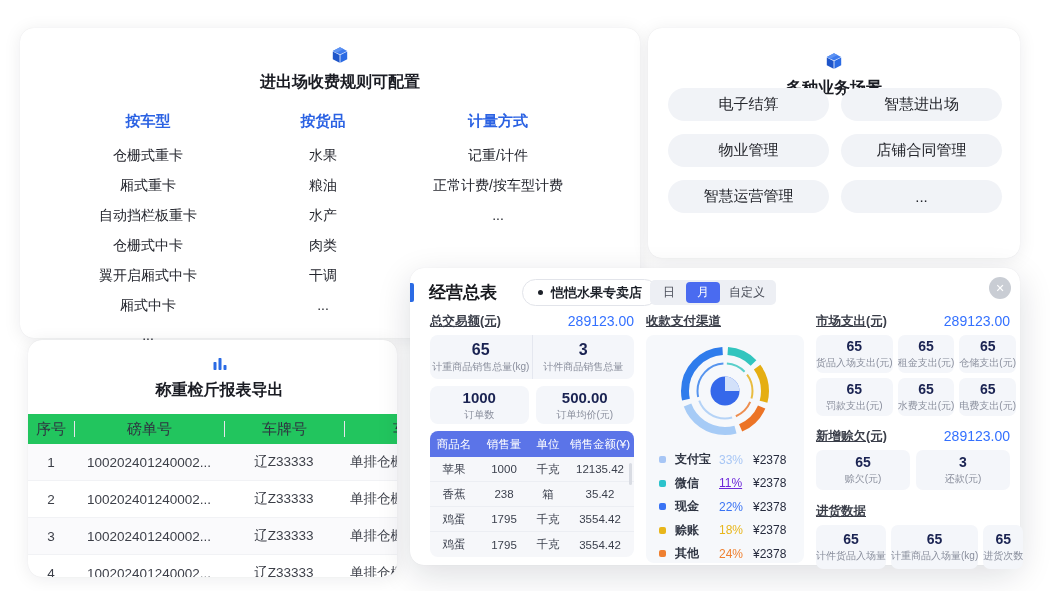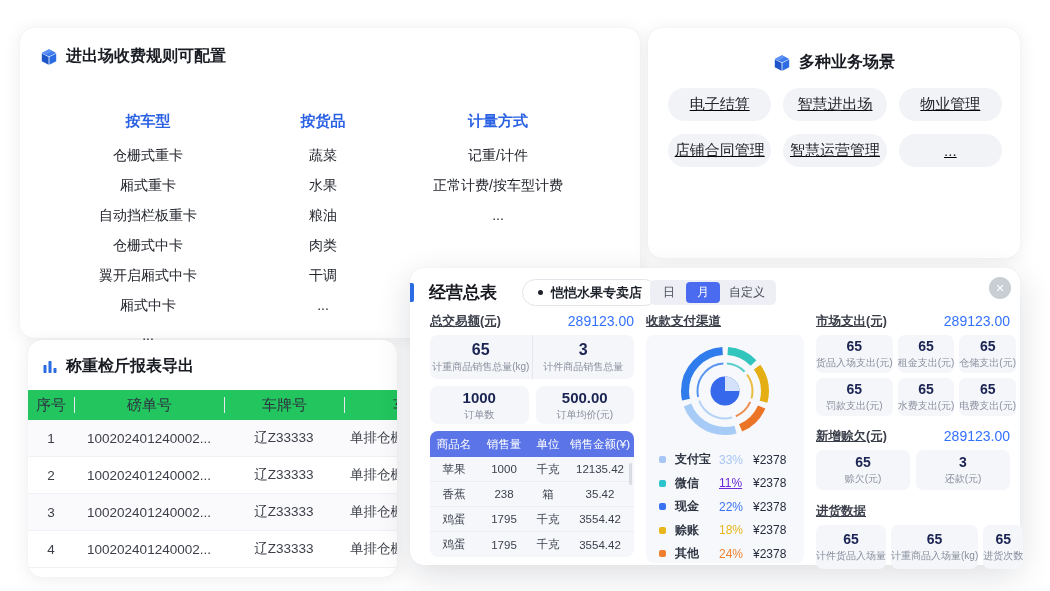--- a/index.html
+++ b/index.html
@@ -3,38 +3,38 @@
 <meta charset="utf-8">
 <style>
   * { margin:0; padding:0; box-sizing:border-box; }
   html,body { width:1050px; height:591px; background:#ffffff; overflow:hidden;
     font-family:"Liberation Sans","DejaVu Sans",sans-serif; }
   .stage { position:relative; width:1050px; height:591px; }
 
   .panel { position:absolute; background:#fff; border-radius:14px;
     box-shadow:0 2px 18px rgba(15,23,42,.08), 0 0 1px rgba(15,23,42,.10); }
   .panel-title { display:flex; align-items:center; gap:8px;
-    font-size:16px; font-weight:700; color:#1A1C23; }
+    font-size:16px; font-weight:700; color:#1A1C23;flex-direction:column; }
 
   
   #panel-rules { left:20px; top:28px; width:620px; height:310px; }
   #panel-rules .panel-title { padding:18px 0 0 20px; }
   .rules-col { position:absolute; top:78px; text-align:center; }
   .rules-col.c1 { left:38px;  width:180px; }
   .rules-col.c2 { left:238px; width:130px; }
   .rules-col.c3 { left:386px; width:184px; }
   .rules-header { font-size:15px; font-weight:700; color:#2B62E3; height:30px; line-height:30px; margin-bottom:4px; }
   .rules-item   { font-size:14px; color:#24262E; height:30px; line-height:30px; white-space:nowrap; }
   .rules-gap    { margin-top:26px; }
 
   
   #panel-scenarios { left:648px; top:28px; width:372px; height:230px; }
   #panel-scenarios .panel-title { justify-content:center; padding-top:24px; }
   .scen-grid { position:absolute; left:20px; top:60px; width:334px;
-    display:grid; grid-template-columns:1fr 1fr 1fr; gap:13px 12px;text-decoration:underline; }
+    display:grid; grid-template-columns:1fr 1fr; gap:13px 12px; }
   .scen-btn { height:33px; border-radius:17px; background:#F1F3F7; border:none; cursor:pointer;
     display:flex; align-items:center; justify-content:center;
     font-size:15px; font-weight:500; color:#24262C; font-family:inherit; }
 
   
   #panel-report { left:28px; top:340px; width:369px; height:237px; overflow:hidden; }
   #panel-report .panel-title { padding:16px 0 13px 14px; }
   .rep-table { width:520px; }
   .rep-head, .rep-row { display:grid; grid-template-columns:46px 150px 120px 204px; align-items:center; }
   .rep-head { height:30px; background:#22c55e; font-size:15px; font-weight:500; color:#2F3340; }
@@ -136,23 +136,23 @@
       <div class="rules-item">厢式重卡</div>
       <div class="rules-item">自动挡栏板重卡</div>
       <div class="rules-item">仓栅式中卡</div>
       <div class="rules-item">翼开启厢式中卡</div>
       <div class="rules-item">厢式中卡</div>
       <div class="rules-item">...</div>
     </div>
 
     <div class="rules-col c2">
       <div class="rules-header">按货品</div>
-      <div class="rules-item">蔬菜</div>
       <div class="rules-item">水果</div>
       <div class="rules-item">粮油</div>
+      <div class="rules-item">水产</div>
       <div class="rules-item">肉类</div>
       <div class="rules-item">干调</div>
       <div class="rules-item">...</div>
     </div>
 
     <div class="rules-col c3">
       <div class="rules-header">计量方式</div>
       <div class="rules-item">记重/计件</div>
       <div class="rules-item">正常计费/按车型计费</div>
       <div class="rules-item">...</div>

